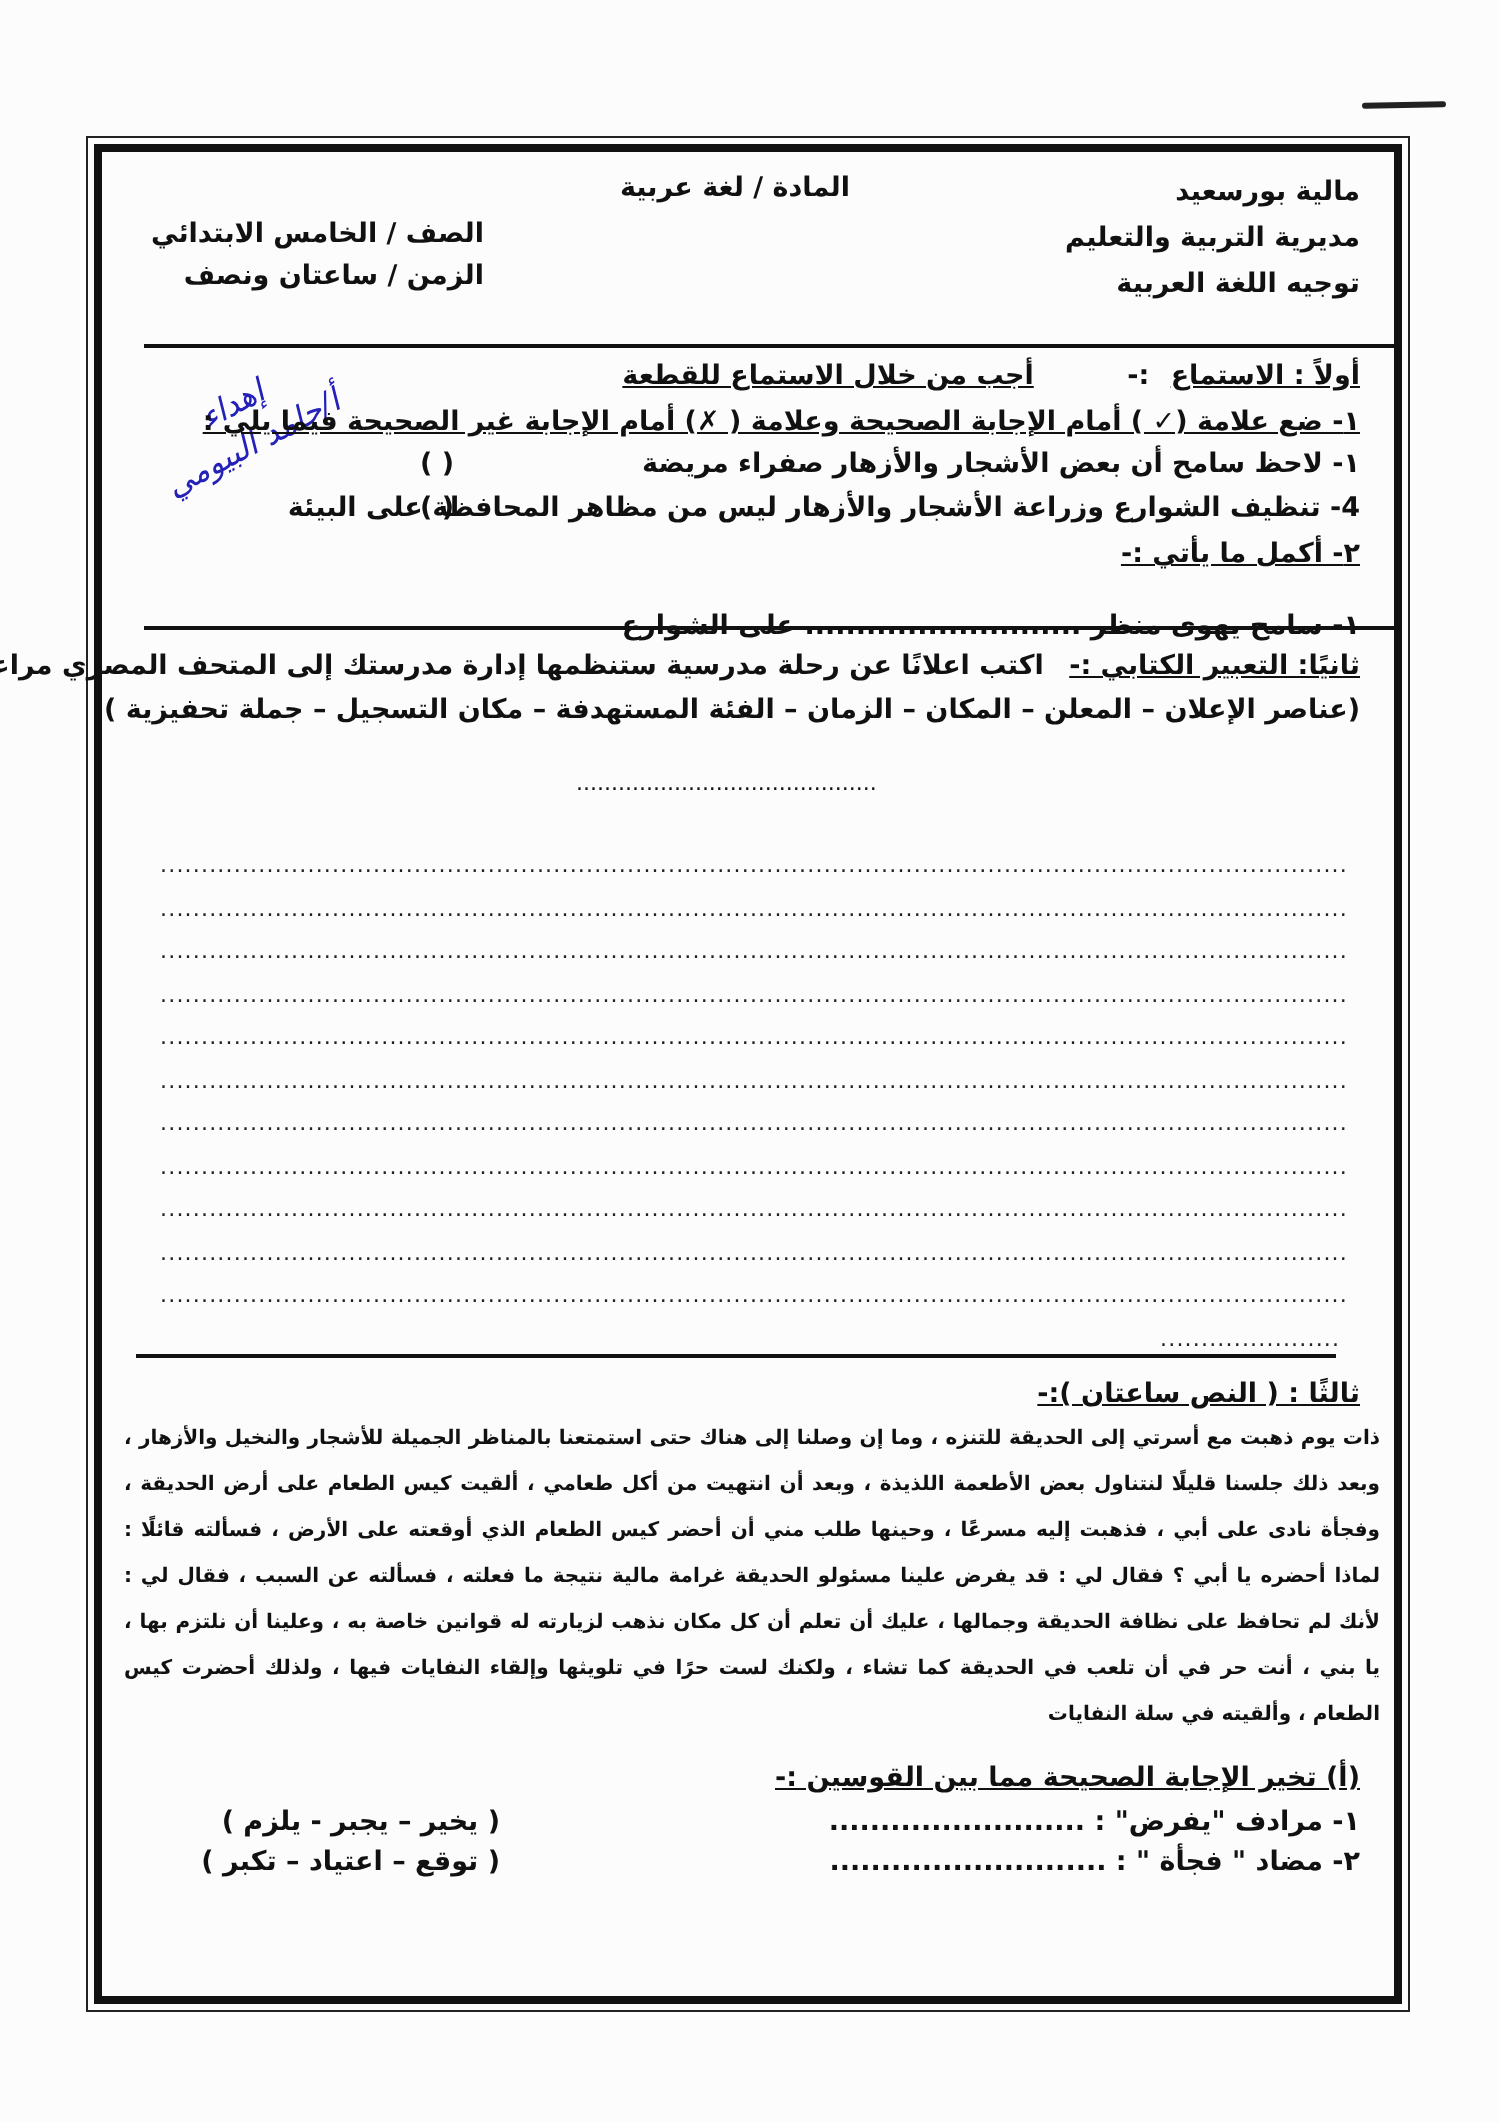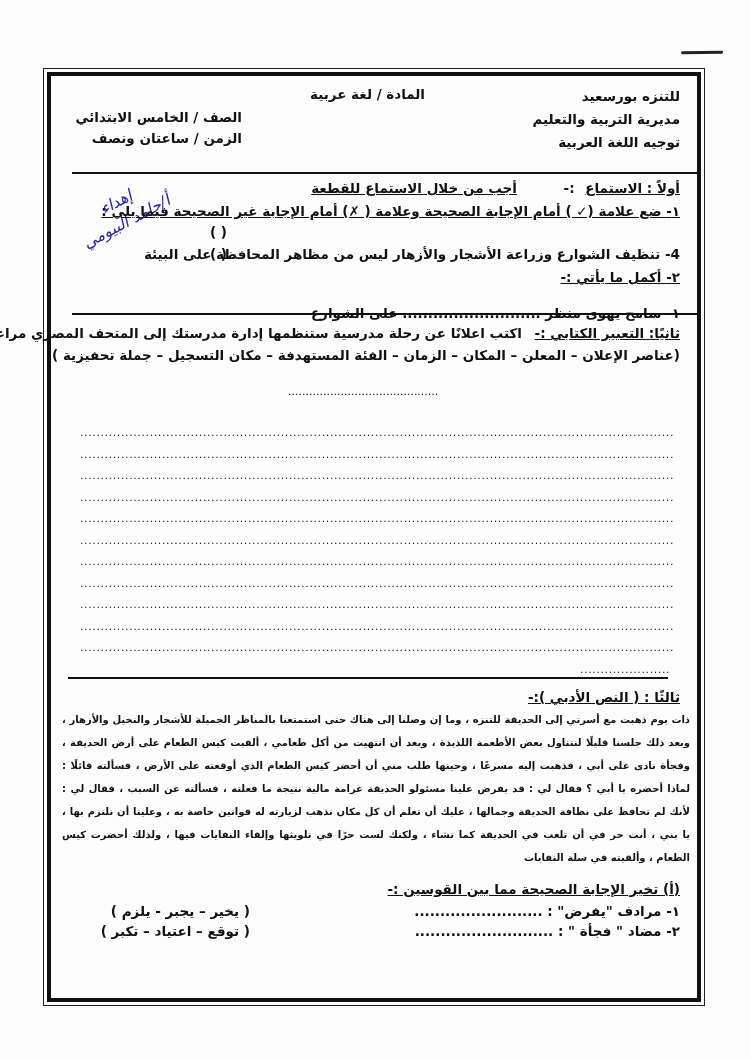--- a/index.html
+++ b/index.html
@@ -24,39 +24,42 @@
   .para { position:absolute; right:60px; width:628px; font-weight:bold; font-size:10px; line-height:23px; text-align:justify; text-align-last:right; direction:rtl; }
 </style>
 </head>
 <body>
 
 <div class="top-mark"></div>
 <div class="frame"></div>
 
 <div class="page">
 
-  <div class="abs" style="right:70px; top:87px;">للتنزه بورسعيد</div>
+  <div class="abs" style="right:70px; top:87px;">مالية بورسعيد</div>
   <div class="abs" style="right:70px; top:110px;">مديرية التربية والتعليم</div>
   <div class="abs" style="right:70px; top:133px;">توجيه اللغة العربية</div>
   <div class="abs" style="right:325px; top:85px;">المادة / لغة عربية</div>
   <div class="abs" style="right:508px; top:108px;">الصف / الخامس الابتدائي</div>
   <div class="abs" style="right:508px; top:129px;">الزمن / ساعتان ونصف</div>
   <div class="rule" style="left:72px; width:628px; top:172px;"></div>
 
   <div class="handwriting">
     <div>إهداء</div>
     <div>أ/حامد البيومي</div>
   </div>
 
   <div class="abs" style="right:70px; top:179px;">
     <span class="u">أولاً : الاستماع</span>
     <span style="margin-right:6px;">:-</span>
     <span class="u" style="margin-right:42px;">أجب من خلال الاستماع للقطعة</span>
   </div>
   <div class="abs u" style="right:70px; top:202px;">١- ضع علامة (✓ ) أمام الإجابة الصحيحة وعلامة ( ✗) أمام الإجابة غير الصحيحة فيما يلي :</div>
+  <div class="abs" style="right:70px; top:223px;">
+    <span>١- لاحظ سامح أن بعض الأشجار والأزهار صفراء مريضة</span>
+  </div>
   <div class="abs" style="left:210px; top:223px; direction:ltr;">(     )</div>
   <div class="abs" style="right:70px; top:245px;">
     <span>4- تنظيف الشوارع وزراعة الأشجار والأزهار ليس من مظاهر المحافظة على البيئة</span>
   </div>
   <div class="abs" style="left:210px; top:245px; direction:ltr;">(     )</div>
   <div class="abs u" style="right:70px; top:268px;">٢- أكمل ما يأتي :-</div>
   <div class="abs" style="right:70px; top:304px;">١- سامح يهوى منظر ........................... على الشوارع</div>
   <div class="rule" style="left:72px; width:628px; top:313px;"></div>
 
   <div class="abs" style="right:70px; top:324px;">
@@ -75,21 +78,21 @@
       <div class="dots" style="top: 533.5px;">......................................................................................................................................................................................................</div>
       <div class="dots" style="top: 555px;">......................................................................................................................................................................................................</div>
       <div class="dots" style="top: 576.5px;">......................................................................................................................................................................................................</div>
       <div class="dots" style="top: 598px;">......................................................................................................................................................................................................</div>
       <div class="dots" style="top: 619.5px;">......................................................................................................................................................................................................</div>
       <div class="dots" style="top: 641px;">......................................................................................................................................................................................................</div>
     </div>
   <div class="dots" style="left:580px; width:94px; top:663px;">......................</div>
   <div class="rule" style="left:68px; width:600px; top:677px;"></div>
 
-  <div class="abs u" style="right:70px; top:688px;">ثالثًا : ( النص الأدبي ):-</div>
+  <div class="abs u" style="right:70px; top:688px;">ثالثًا : ( النص ساعتان ):-</div>
   <div class="para" style="top:708px;">ذات يوم ذهبت مع أسرتي إلى الحديقة للتنزه ، وما إن وصلنا إلى هناك حتى استمتعنا بالمناظر الجميلة للأشجار والنخيل والأزهار ، وبعد ذلك جلسنا قليلًا لنتناول بعض الأطعمة اللذيذة ، وبعد أن انتهيت من أكل طعامي ، ألقيت كيس الطعام على أرض الحديقة ، وفجأة نادى على أبي ، فذهبت إليه مسرعًا ، وحينها طلب مني أن أحضر كيس الطعام الذي أوقعته على الأرض ، فسألته قائلًا : لماذا أحضره يا أبي ؟ فقال لي : قد يفرض علينا مسئولو الحديقة غرامة مالية نتيجة ما فعلته ، فسألته عن السبب ، فقال لي : لأنك لم تحافظ على نظافة الحديقة وجمالها ، عليك أن تعلم أن كل مكان نذهب لزيارته له قوانين خاصة به ، وعلينا أن نلتزم بها ، يا بني ، أنت حر في أن تلعب في الحديقة كما تشاء ، ولكنك لست حرًا في تلويثها وإلقاء النفايات فيها ، ولذلك أحضرت كيس الطعام ، وألقيته في سلة النفايات</div>
   <div class="abs u" style="right:70px; top:880px;">(أ) تخير الإجابة الصحيحة مما بين القوسين :-</div>
   <div class="abs" style="right:70px; top:902px;">١- مرادف "يفرض" : .........................</div>
   <div class="abs" style="right:500px; top:902px;">( يخير  – يجبر  -  يلزم )</div>
   <div class="abs" style="right:70px; top:922px;">٢- مضاد " فجأة " : ...........................</div>
   <div class="abs" style="right:500px; top:922px;">(  توقع –  اعتياد – تكبر )</div>
 
 </div>
 
 </body></html>

